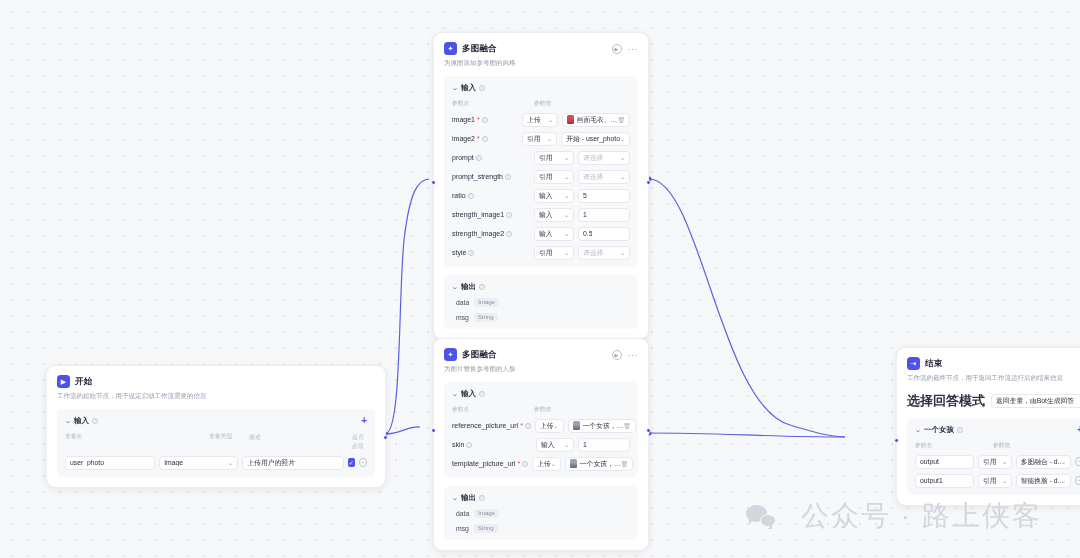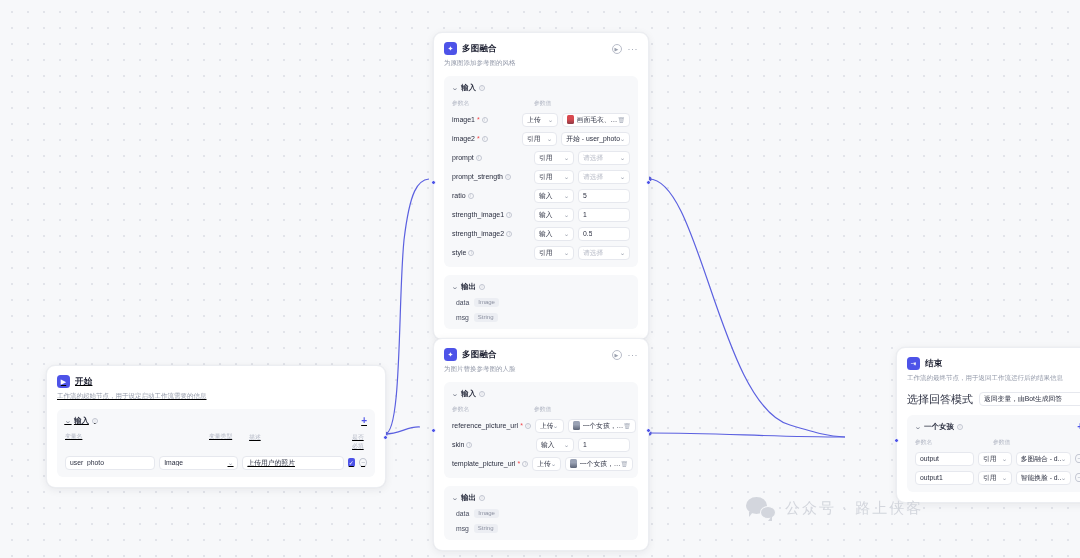--- a/index.html
+++ b/index.html
@@ -114,21 +114,21 @@
     color: #fff; font-size: 6px; line-height: 1;
   }
   .minus {
     width: 9px; height: 9px; border-radius: 50%; border: 1px solid #c3c7d2;
     color: #aeb3c0; font-size: 7px; display: flex; align-items: center;
     justify-content: center; line-height: 1;
   }
 
   
   .mode-row { display: flex; align-items: center; margin-top: 9px; gap: 6px; }
-  .mode-label { font-size: 11px; font-weight: normal; color: #2b2f40; white-space: nowrap; }
+  .mode-label { font-size: 13px; font-weight: bold; color: #2b2f40; white-space: nowrap; }
 
   
   #watermark {
     position: absolute; left: 746px; top: 497px;
     display: flex; align-items: center; gap: 9px;
     color: #d3d6dd; user-select: none;
   }
   .wx { position: relative; width: 30px; height: 22px; flex: none; }
   .wx .b1 {
     position: absolute; left: 0; top: 0; width: 21px; height: 17px;
@@ -141,21 +141,21 @@
   }
   .wx .b2 {
     position: absolute; right: 0; bottom: 0; width: 16px; height: 13px;
     border-radius: 50%; background: #d3d6dd; border: 1.5px solid #f7f8fa;
   }
   .wx .b2:after {
     content: ""; position: absolute; right: 3px; bottom: -3px;
     border-width: 0 0 5px 4px; border-style: solid;
     border-color: transparent transparent #d3d6dd transparent;
   }
-  #wm-text { font-size: 15px; letter-spacing: 2px; color: #d3d6dd; white-space: nowrap; }
+  #wm-text { font-size: 28px; letter-spacing: 2px; color: #d3d6dd; white-space: nowrap; margin-left: 16px; }
 </style>
 </head>
 <body>
 
 <div id="canvas">
 
   <svg id="edges" viewBox="0 0 1080 558">
 
     <path d="M 385,434 C 402,434 398,300 404,240 C 410,190 418,180 429,179" fill="none" stroke="#5b60e0" stroke-width="1.2"></path>
 
@@ -163,21 +163,21 @@
 
     <path d="M 649,179 C 700,179 720,405 790,425 C 820,434 828,436 845,437" fill="none" stroke="#5b60e0" stroke-width="1.2"></path>
 
     <path d="M 649,433 C 720,433 770,437 845,437" fill="none" stroke="#5b60e0" stroke-width="1.2"></path>
 
     <circle cx="385" cy="434" r="2.6" fill="#5b60e0"></circle>
     <circle cx="649" cy="179" r="2.6" fill="#5b60e0"></circle>
     <circle cx="649" cy="433" r="2.6" fill="#5b60e0"></circle>
   </svg>
 
-  <div class="node" style="left:46px; top:365px; width:340px;text-decoration:underline;">
+  <div class="node" style="left:46px; top:365px; width:340px;">
     <div class="port r" style="top:69px;"></div>
 
     <div class="node-head">
       <div class="node-ico start">▶</div>
       <div class="node-title">开始</div>
     </div>
     <div class="node-desc">工作流的起始节点，用于设定启动工作流需要的信息</div>
 
     <div class="sect">
       <div class="sect-head">

